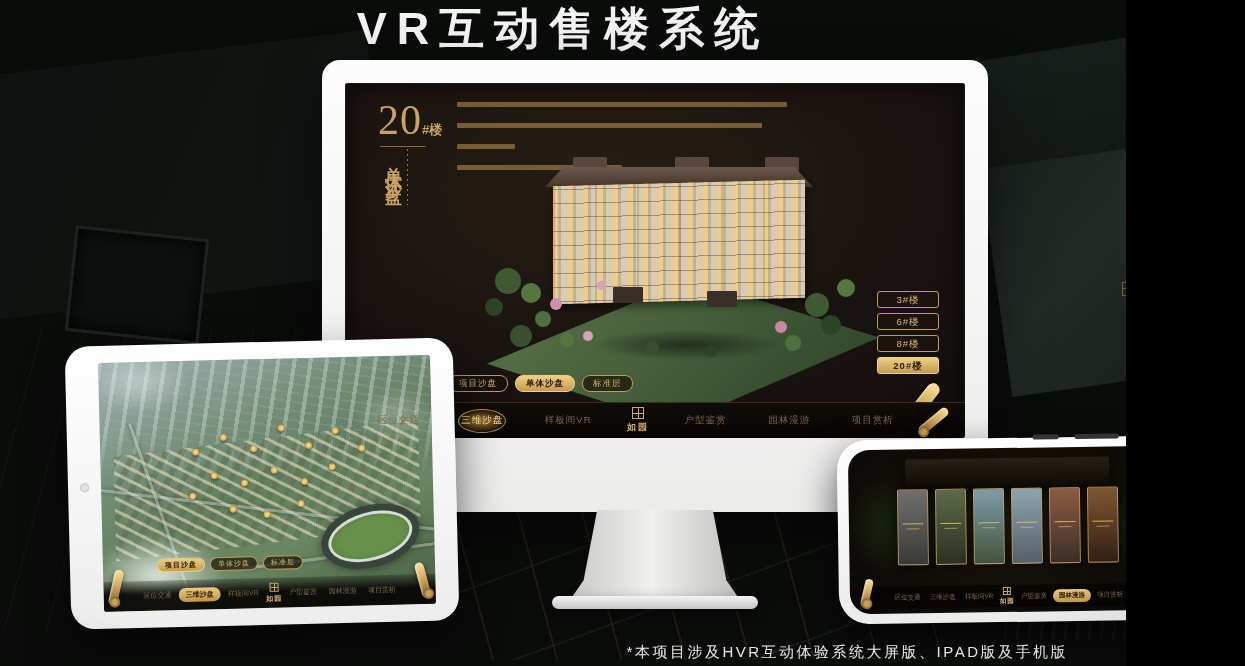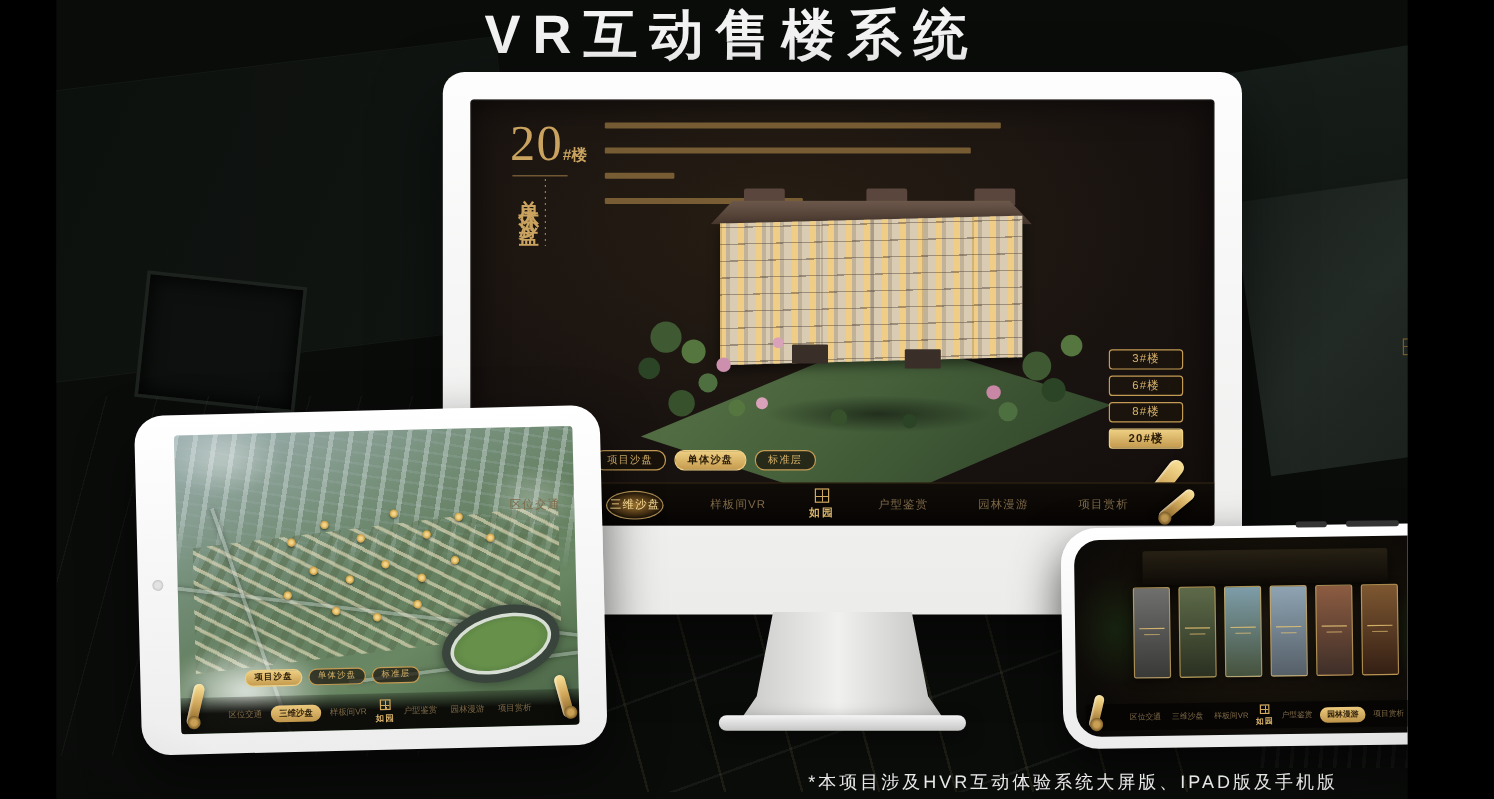--- a/index.html
+++ b/index.html
@@ -1,17 +1,17 @@
 <!DOCTYPE html>
 <html><head>
 <meta charset="utf-8">
 <style>
   html,body{margin:0;padding:0;background:#000;}
   .stage{position:relative;width:1126px;height:666px;background:#0a0c0a;overflow:hidden;
-         font-family:"Liberation Sans","DejaVu Sans",sans-serif;margin-left:47px;}
+         font-family:"Liberation Sans","DejaVu Sans",sans-serif;}
   .bgpiece{position:absolute;pointer-events:none;}
   .vignette{position:absolute;inset:0;background:radial-gradient(120% 115% at 50% 42%,transparent 55%,rgba(0,0,0,.38) 100%);pointer-events:none;}
 
   .title{position:absolute;top:0;left:0;right:0;margin:0;text-align:center;
          font-size:45px;font-weight:700;color:#f3f3f3;letter-spacing:10px;line-height:58px;}
 
   
   .monitor{position:absolute;left:322px;top:60px;width:666px;height:452px;
            background:linear-gradient(#fdfdfd,#ececeb);border-radius:18px;
            box-shadow:0 24px 55px rgba(0,0,0,.55);}

